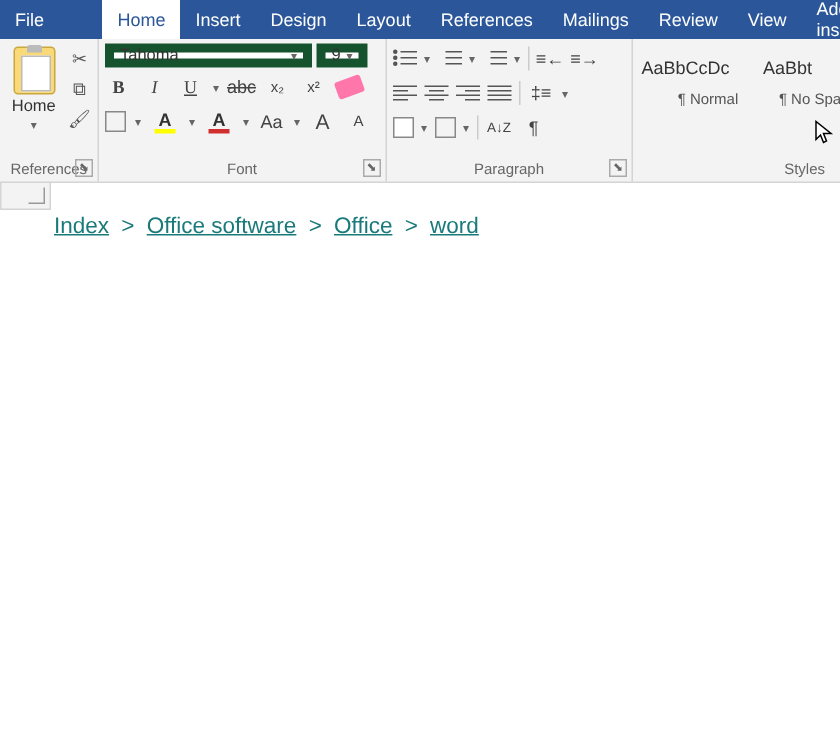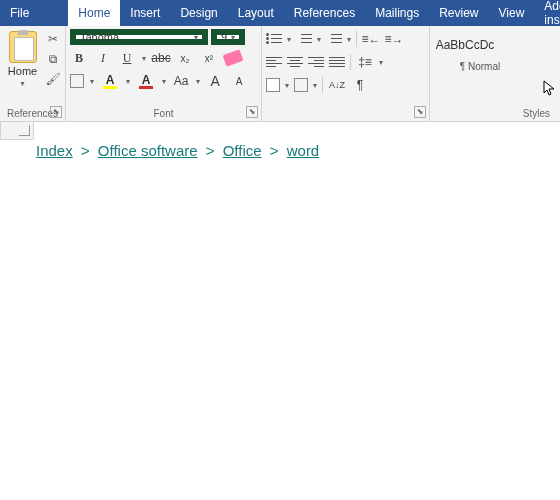--- a/index.html
+++ b/index.html
@@ -216,28 +216,33 @@
       <div class="para-row">
         <span class="btn" style="border:1px solid #888;width:14px;height:14px;background:#fff"></span>
           <span class="dd">▾</span>
         <span class="btn" style="border:1px solid #888;width:14px;height:14px"></span>
           <span class="dd">▾</span>
         <span class="divider"></span>
         <span class="btn" style="font-size:9px">A↓Z</span>
         <span class="btn">¶</span>
       </div>
     </div>
+    <div class="group-label">Paragraph</div>
     <div class="launcher">⬊</div>
   </div>
 
   <div class="group" style="flex:1;border-right:none">
     <div class="styles-body">
       <div class="style-item">
         <div class="style-prev">AaBbCcDc</div>
         <div class="style-name">¶ Normal</div>
+      </div>
+      <div class="style-item">
+        <div class="style-prev">AaBbt</div>
+        <div class="style-name">¶ No Spa</div>
       </div>
     </div>
     <div class="group-label" style="text-align:right;padding-right:6px">Styles</div>
   </div>
 </div>
 
 <div class="doc-area">
   <div class="ruler-corner"></div>
 
   <div class="breadcrumb">

